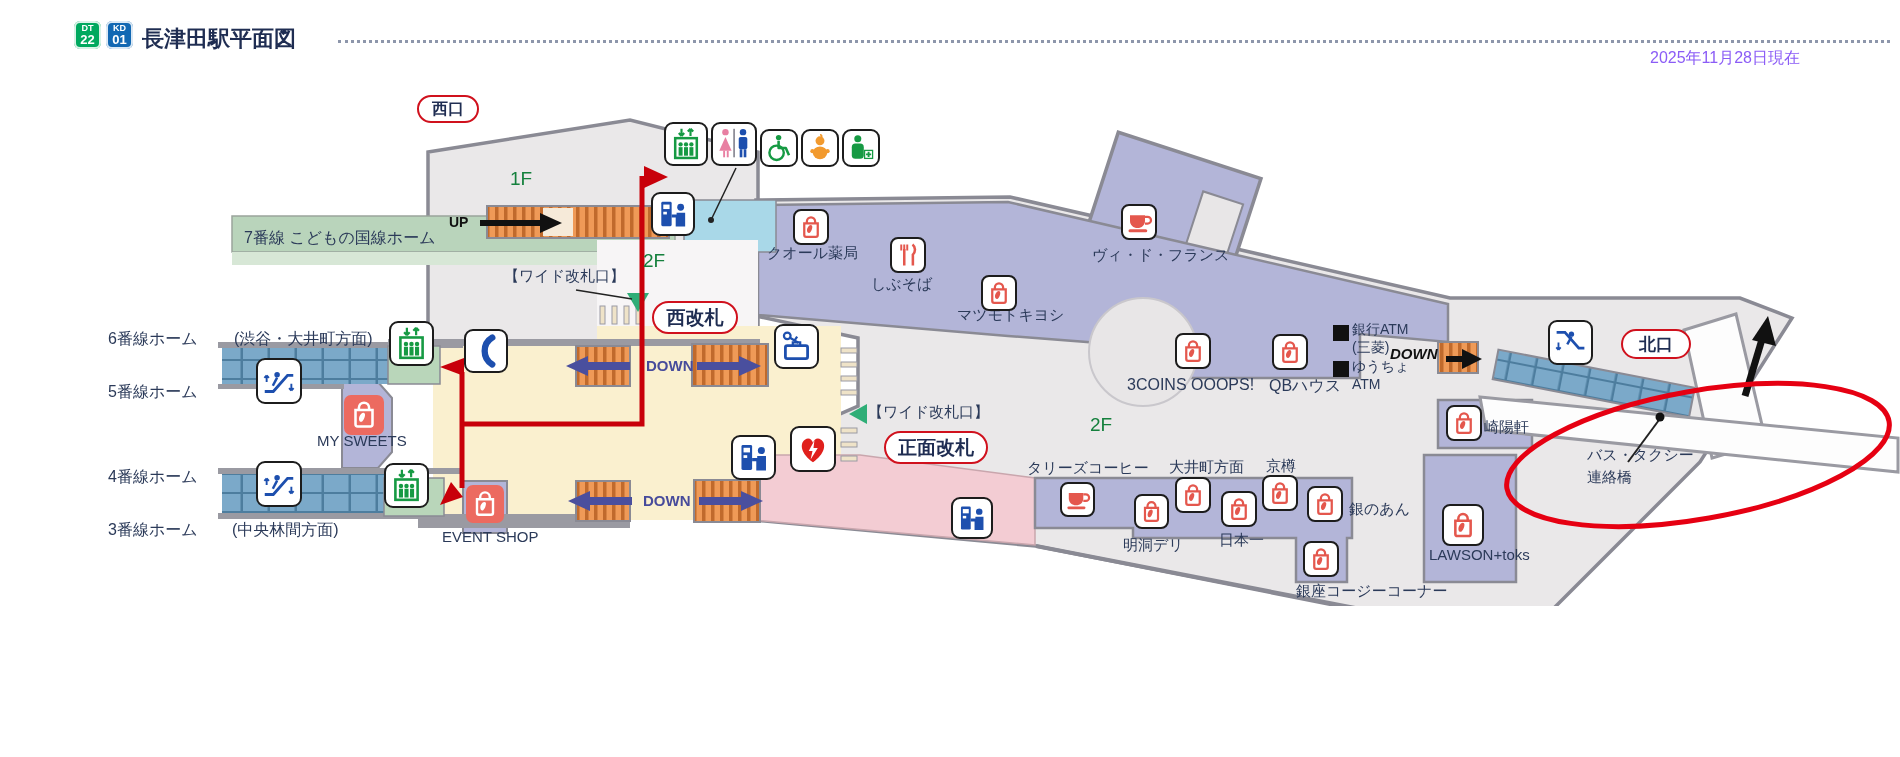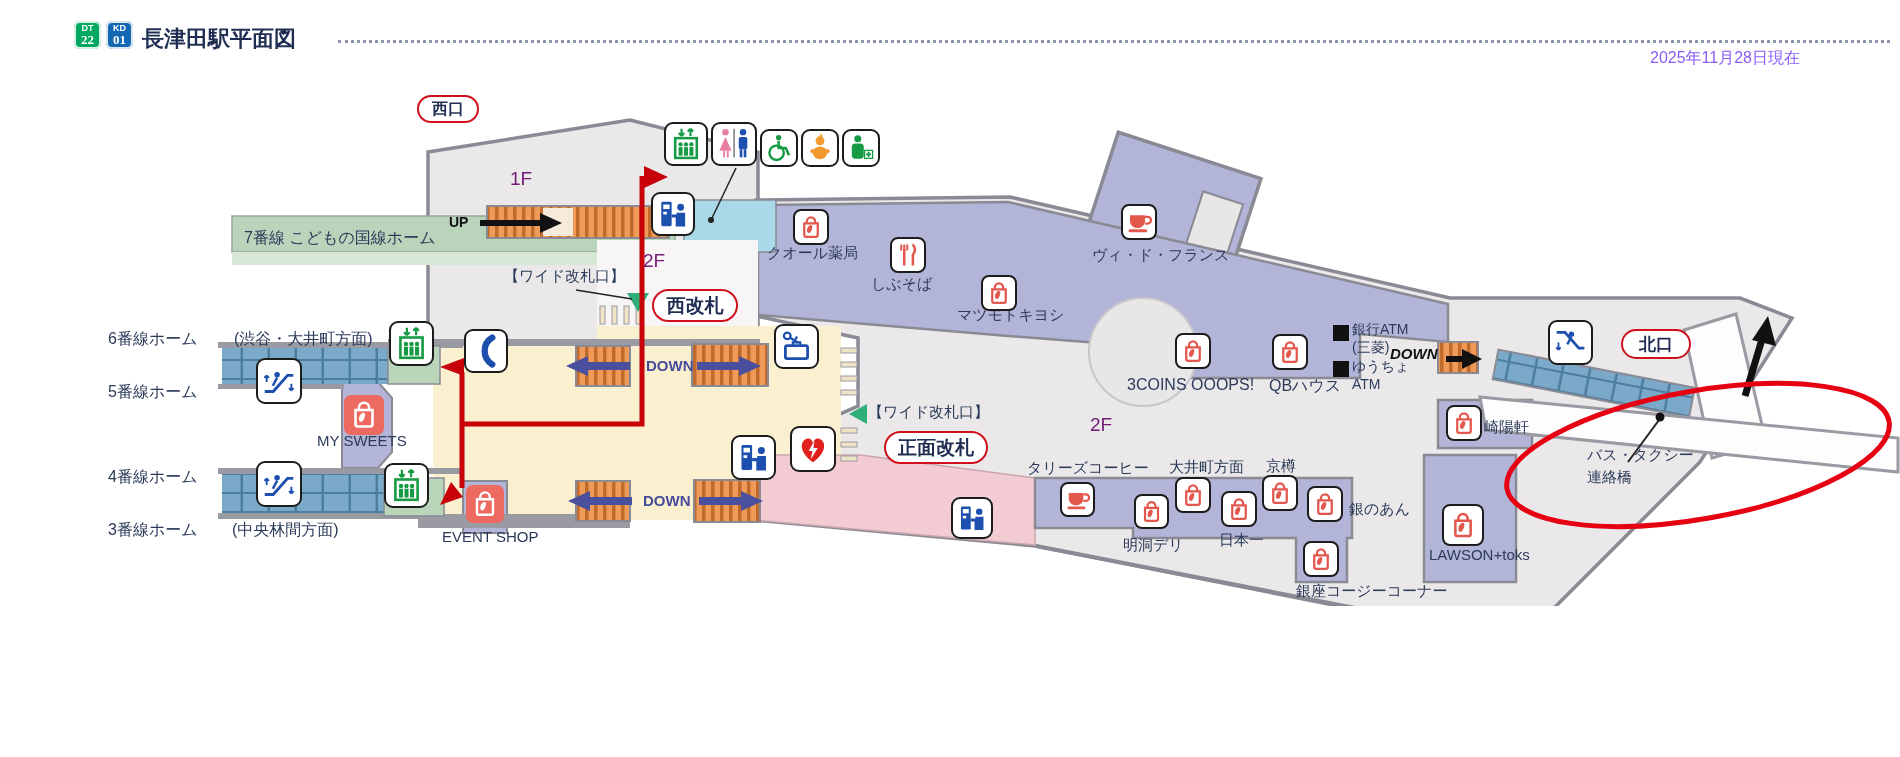--- a/index.html
+++ b/index.html
@@ -3,31 +3,31 @@
 <meta charset="utf-8">
 <style>
   html,body{margin:0;padding:0;background:#fff;}
   .canvas{position:relative;width:1900px;height:606px;background:#fff;overflow:hidden;
           font-family:"Liberation Sans",sans-serif;color:#2b3a59;}
   svg.base{position:absolute;left:0;top:0;}
   
   .hdr-badge{position:absolute;width:27px;height:28px;border-radius:6px;color:#fff;
              display:flex;flex-direction:column;align-items:center;justify-content:center;
              font-weight:bold;line-height:1;box-shadow:inset 0 0 0 2px rgba(255,255,255,.85);}
-  .hdr-badge .ln{font-size:9px;} .hdr-badge .no{font-size:13px;font-family:Liberation Serif, serif;}
+  .hdr-badge .ln{font-size:9px;} .hdr-badge .no{font-size:13px;}
   .page-title{position:absolute;left:142px;top:24px;font-size:22px;font-weight:bold;color:#1f2d52;}
   .dotline{position:absolute;left:338px;top:40px;width:1552px;border-top:3px dotted #8d96ab;}
   .date{position:absolute;top:48px;left:1650px;width:240px;font-size:16px;color:#8b5cf6;}
   
   .exit-badge{position:absolute;background:#fff;border:2.5px solid #d0111d;border-radius:18px;
               display:flex;align-items:center;justify-content:center;font-weight:bold;
               color:#1f2d52;white-space:nowrap;}
   
   .lbl{position:absolute;font-size:15px;white-space:nowrap;color:#2b3a59;}
-  .lbl.fl{font-size:19px;color:#701a75;}
+  .lbl.fl{font-size:19px;color:#15803d;}
   .lbl.dir{color:#474b9b;font-weight:bold;}
   .lbl.blk{color:#111;font-weight:bold;font-size:14px;}
   .lbl.blki{color:#111;font-weight:bold;font-style:italic;font-size:15px;}
   .lbl.sm{font-size:14px;}
   .lbl.plat{font-size:16px;}
   
   .icon-box{position:absolute;background:#fff;border:2.5px solid #1c1c1c;border-radius:9px;
             display:flex;align-items:center;justify-content:center;box-sizing:border-box;}
   .shop-icon{position:absolute;background:#fff;border:2px solid #1c1c1c;border-radius:8px;
              display:flex;align-items:center;justify-content:center;box-sizing:border-box;}
@@ -285,21 +285,21 @@
   </div>
   <div class="hdr-badge" style="left:106px;top:21px;background:#1268b3;">
     <span class="ln">KD</span>
     <span class="no">01</span>
   </div>
   <div class="page-title">長津田駅平面図</div>
   <div class="dotline"></div>
   <div class="date">2025年11月28日現在</div>
 
   <div class="exit-badge" style="left:417px;top:95px;width:58px;height:24px;font-size:16px;">西口</div>
-  <div class="exit-badge" style="left:652px;top:289px;width:82px;height:29px;font-size:19px;">西改札</div>
+  <div class="exit-badge" style="left:652px;top:301px;width:82px;height:29px;font-size:19px;">西改札</div>
   <div class="exit-badge" style="left:884px;top:431px;width:100px;height:29px;font-size:19px;">正面改札</div>
   <div class="exit-badge" style="left:1621px;top:329px;width:66px;height:26px;font-size:17px;">北口</div>
   <div class="exit-badge" style="left:1367px;top:642px;width:62px;height:26px;font-size:17px;">南口</div>
 
   <div class="lbl fl" style="left:510px;top:168px;">1F</div>
   <div class="lbl fl" style="left:643px;top:250px;">2F</div>
   <div class="lbl fl" style="left:1090px;top:414px;">2F</div>
   <div class="lbl blk" style="left:449px;top:214px;">UP</div>
   <div class="lbl dir" style="left:646px;top:357px;">DOWN</div>
   <div class="lbl dir" style="left:643px;top:492px;">DOWN</div>

